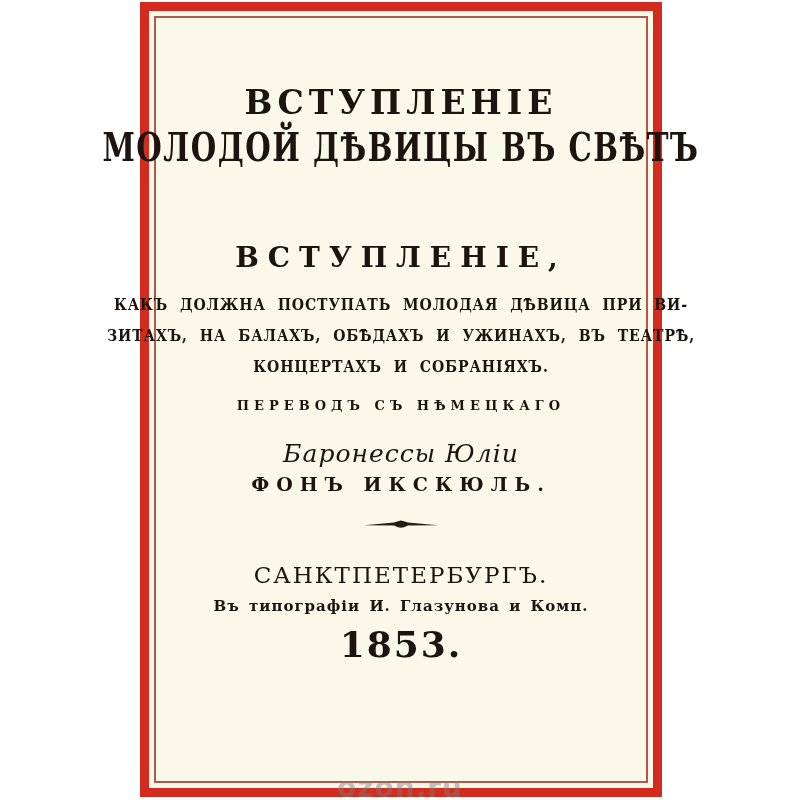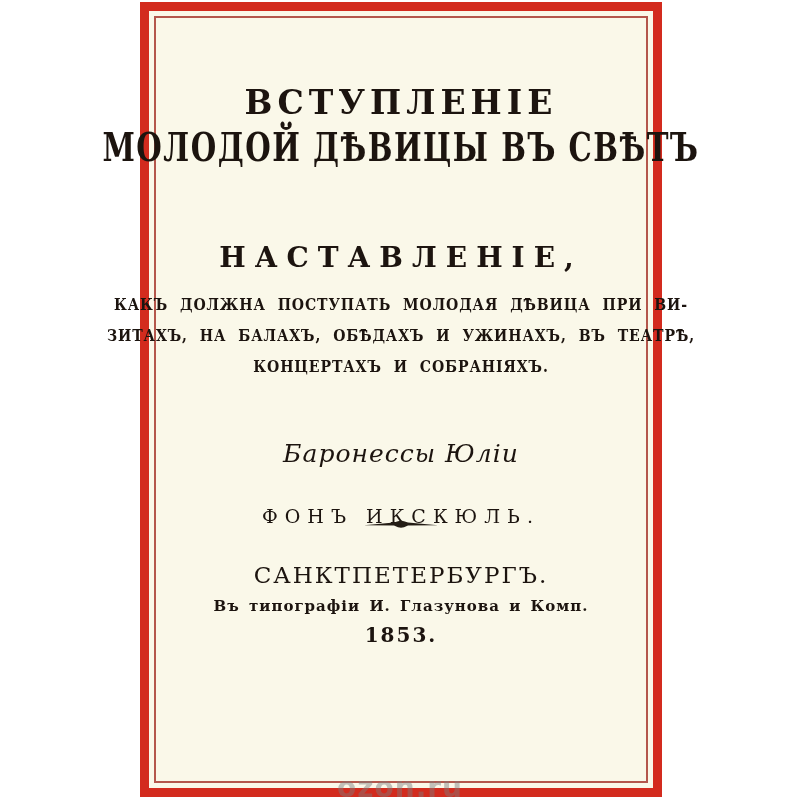--- a/index.html
+++ b/index.html
@@ -72,42 +72,41 @@
     font-size: 13px; font-weight: bold;
     letter-spacing: 5px;
   }
   .author-italic {
     top: 428px;
     font-size: 25px; font-style: italic;
     letter-spacing: 1px;
   }
   .author-caps {
     top: 462px;
-    font-size: 19px; font-weight: normal;
+    font-size: 19px; font-weight: bold;
     letter-spacing: 7px;
-    margin-top: 32px;
   }
   .ornament-wrap {
     top: 508px;
     line-height: 0;
   }
   .city {
     top: 551px;
     font-size: 23px; font-weight: 500;
     letter-spacing: 2px;
     text-align: center;
   }
   .publisher {
     top: 586px;
     font-size: 15px; font-weight: bold;
     letter-spacing: 1px; word-spacing: 3px;
   }
   .year {
     top: 612px;
-    font-size: 20px; font-weight: bold;
+    font-size: 36px; font-weight: bold;
     letter-spacing: 2px;
   }
   .watermark {
     position: absolute;
     top: 771px; left: 0; right: 0;
     text-align: center;
     font-family: "DejaVu Sans", sans-serif;
     font-size: 28px; font-weight: bold;
     letter-spacing: 1px;
     color: rgba(125,125,125,0.45);
@@ -122,28 +121,29 @@
   <div class="frame">
     <div class="frame-inner-line"></div>
 
     <div class="content">
 
       <div class="txt title-1">ВСТУПЛЕНІЕ</div>
 
       <div class="txt title-2">МОЛОДОЙ ДѢВИЦЫ ВЪ СВѢТЪ</div>
 
 
-      <div class="txt subtitle">НАСТАВЛЕНІЕ,</div>
+      <div class="txt subtitle">ВСТУПЛЕНІЕ,</div>
 
       <div class="txt desc">
         <div>КАКЪ ДОЛЖНА ПОСТУПАТЬ МОЛОДАЯ ДѢВИЦА ПРИ ВИ-</div>
         <div>ЗИТАХЪ, НА БАЛАХЪ, ОБѢДАХЪ И УЖИНАХЪ, ВЪ ТЕАТРѢ,</div>
         <div>КОНЦЕРТАХЪ И СОБРАНІЯХЪ.</div>
       </div>
 
+      <div class="txt trans-note">ПЕРЕВОДЪ СЪ НѢМЕЦКАГО</div>
 
       <div class="txt author-italic">Баронессы Юліи</div>
 
       <div class="txt author-caps">ФОНЪ ИКСКЮЛЬ.</div>
 
       <div class="txt ornament-wrap">
         <svg width="74" height="12" viewBox="0 0 74 12" aria-hidden="true">
           <polygon points="0,6.2 30,3.6 34,2.2 37,1.6 40,2.2 44,3.6 74,6.2 44,6.6 40,8.2 37,8.8 34,8.2 30,6.6" fill="#241d15"></polygon>
         </svg>
       </div>

